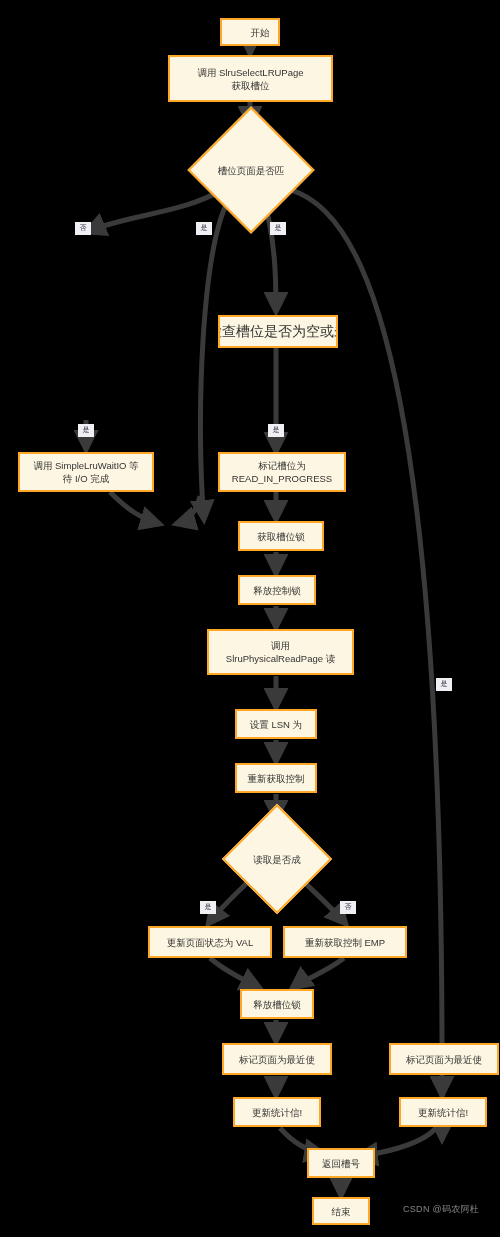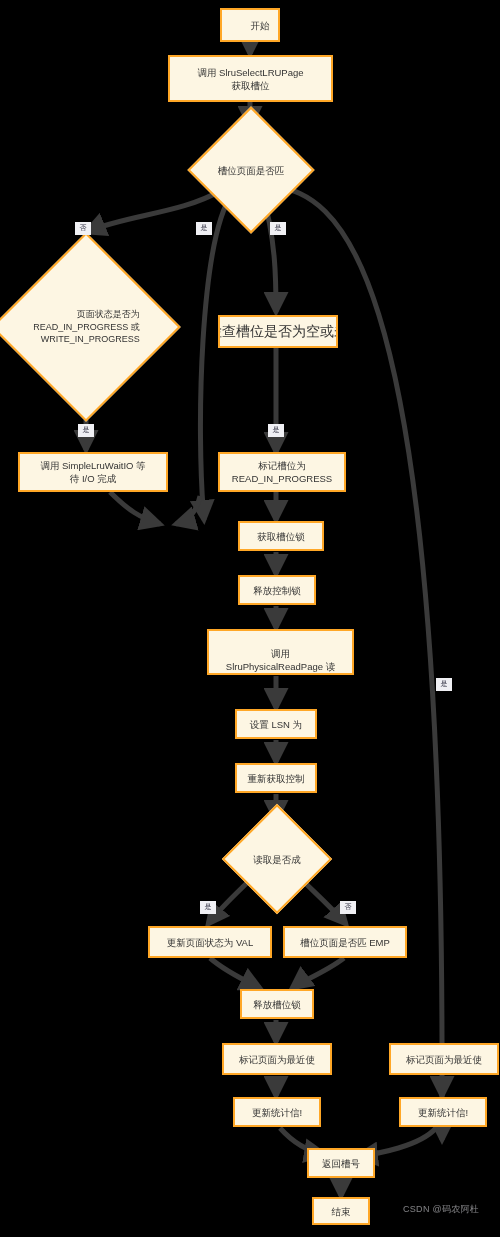--- a/index.html
+++ b/index.html
@@ -144,65 +144,59 @@
       <path d="M 280 1128 C 296 1146 312 1152 324 1154"></path>
 
       <path d="M 442 1076 L 442 1096"></path>
 
       <path d="M 436 1128 C 420 1146 378 1154 358 1156"></path>
 
       <path d="M 341 1178 L 341 1196"></path>
     </g>
   </svg>
 
-  <div class="node" style="left:220px; top:8px; width:60px; height:34px;padding-left:20px;">
+  <div class="node" style="left:220px; top:18px; width:60px; height:28px;padding-left:20px;">
     <span>开始</span>
   </div>
 
   <div class="node" style="left:168px; top:55px; width:165px; height:47px;">
     <span>调用 SlruSelectLRUPage
 获取槽位</span>
   </div>
 
   <div class="node decision" style="left:206px; top:125px; width:90px; height:90px;">
     <div class="diamond-shape"></div>
     <span class="diamond-label">槽位页面是否匹</span>
   </div>
 
-  <div class="node decision" style="left:15px; top:232px; width:143px; height:190px; font-size:9px; line-height:12.5px;">
-    <div class="diamond-shape" style="width:134px; height:134px; left:4px; top:28px;"></div>
-    <span class="diamond-label">页面状态是否为
-READ_IN_PROGRESS 或
-WRITE_IN_PROGRESS</span>
-  </div>
 
   <div class="node" style="left:218px; top:315px; width:120px; height:33px; font-size:14px;">
     <span>检查槽位是否为空或未</span>
   </div>
 
-  <div class="node" style="left:18px; top:452px; width:150px; height:40px;">
+  <div class="node" style="left:18px; top:452px; width:136px; height:40px;">
     <span>调用 SimpleLruWaitIO 等
 待 I/O 完成</span>
   </div>
 
 
   <div class="node" style="left:218px; top:452px; width:128px; height:40px;">
     <span>标记槽位为
 READ_IN_PROGRESS</span>
   </div>
 
   <div class="node" style="left:238px; top:521px; width:86px; height:30px;">
     <span>获取槽位锁</span>
   </div>
 
   <div class="node" style="left:238px; top:575px; width:78px; height:30px;">
     <span>释放控制锁</span>
   </div>
 
-  <div class="node" style="left:207px; top:629px; width:147px; height:46px;align-items:flex-end;">
+  <div class="node" style="left:207px; top:629px; width:147px; height:46px;">
     <span>调用
 SlruPhysicalReadPage 读</span>
   </div>
 
   <div class="node" style="left:235px; top:709px; width:82px; height:30px;">
     <span>设置 LSN 为</span>
   </div>
 
   <div class="node" style="left:235px; top:763px; width:82px; height:30px;text-align:right;">
     <span>重新获取控制</span>
@@ -211,21 +205,21 @@
   <div class="node decision" style="left:238px; top:820px; width:78px; height:78px;">
     <div class="diamond-shape"></div>
     <span class="diamond-label">读取是否成</span>
   </div>
 
   <div class="node" style="left:148px; top:926px; width:124px; height:32px;">
     <span>更新页面状态为 VAL</span>
   </div>
 
   <div class="node" style="left:283px; top:926px; width:124px; height:32px;">
-    <span>槽位页面是否匹 EMP</span>
+    <span>重新获取控制 EMP</span>
   </div>
 
   <div class="node" style="left:240px; top:989px; width:74px; height:30px;">
     <span>释放槽位锁</span>
   </div>
 
   <div class="node" style="left:222px; top:1043px; width:110px; height:32px;">
     <span>标记页面为最近使</span>
   </div>
 

